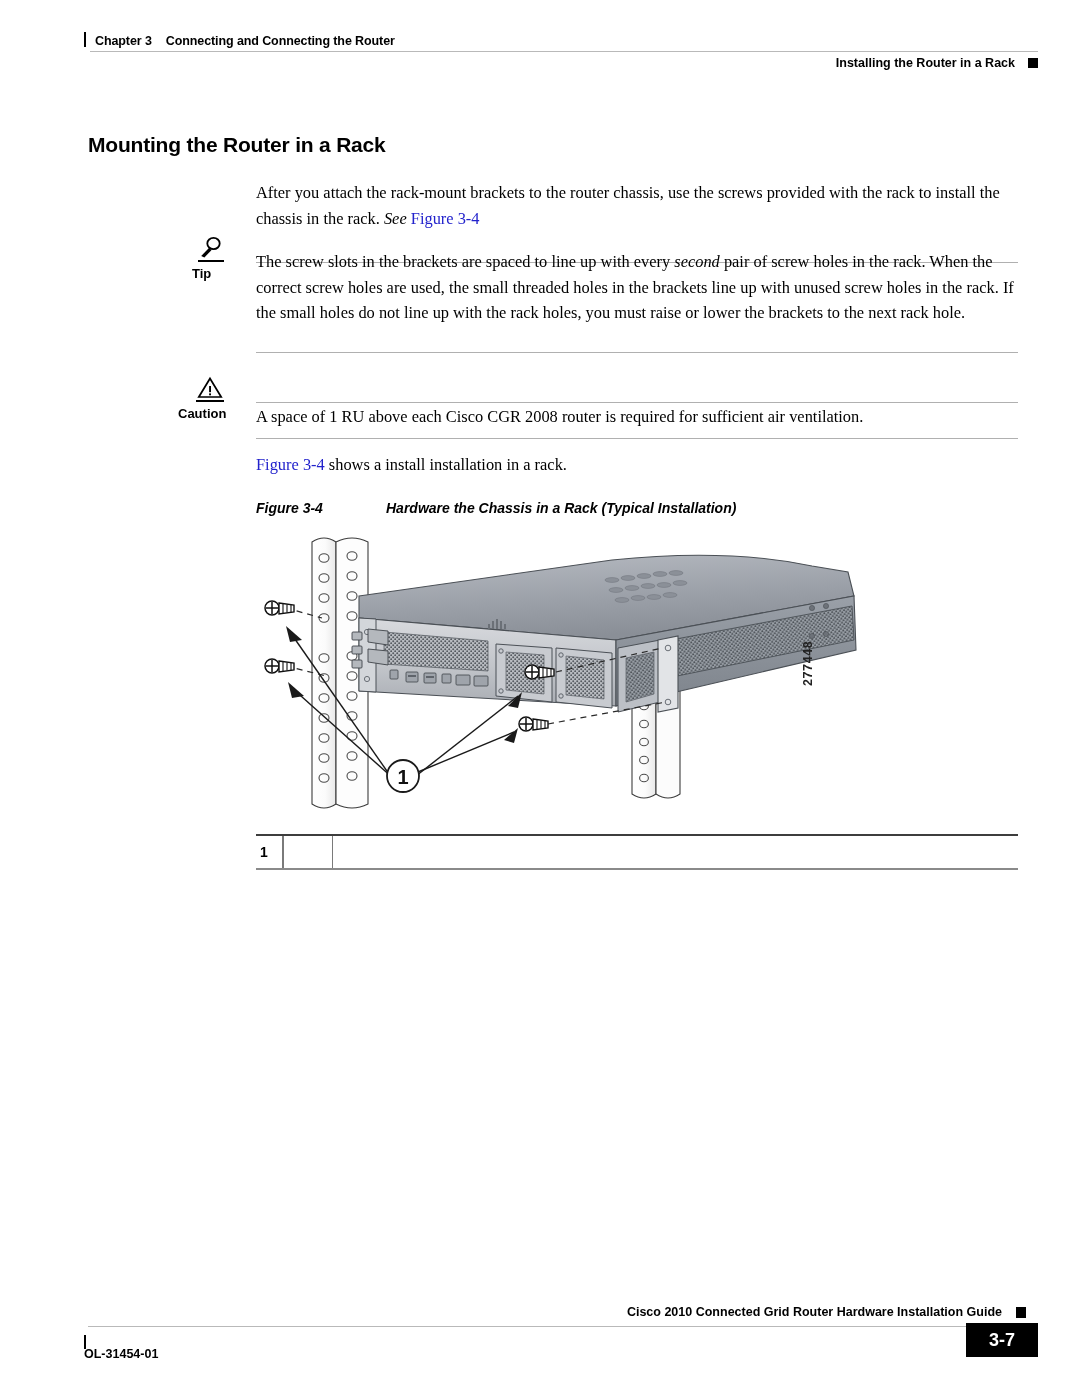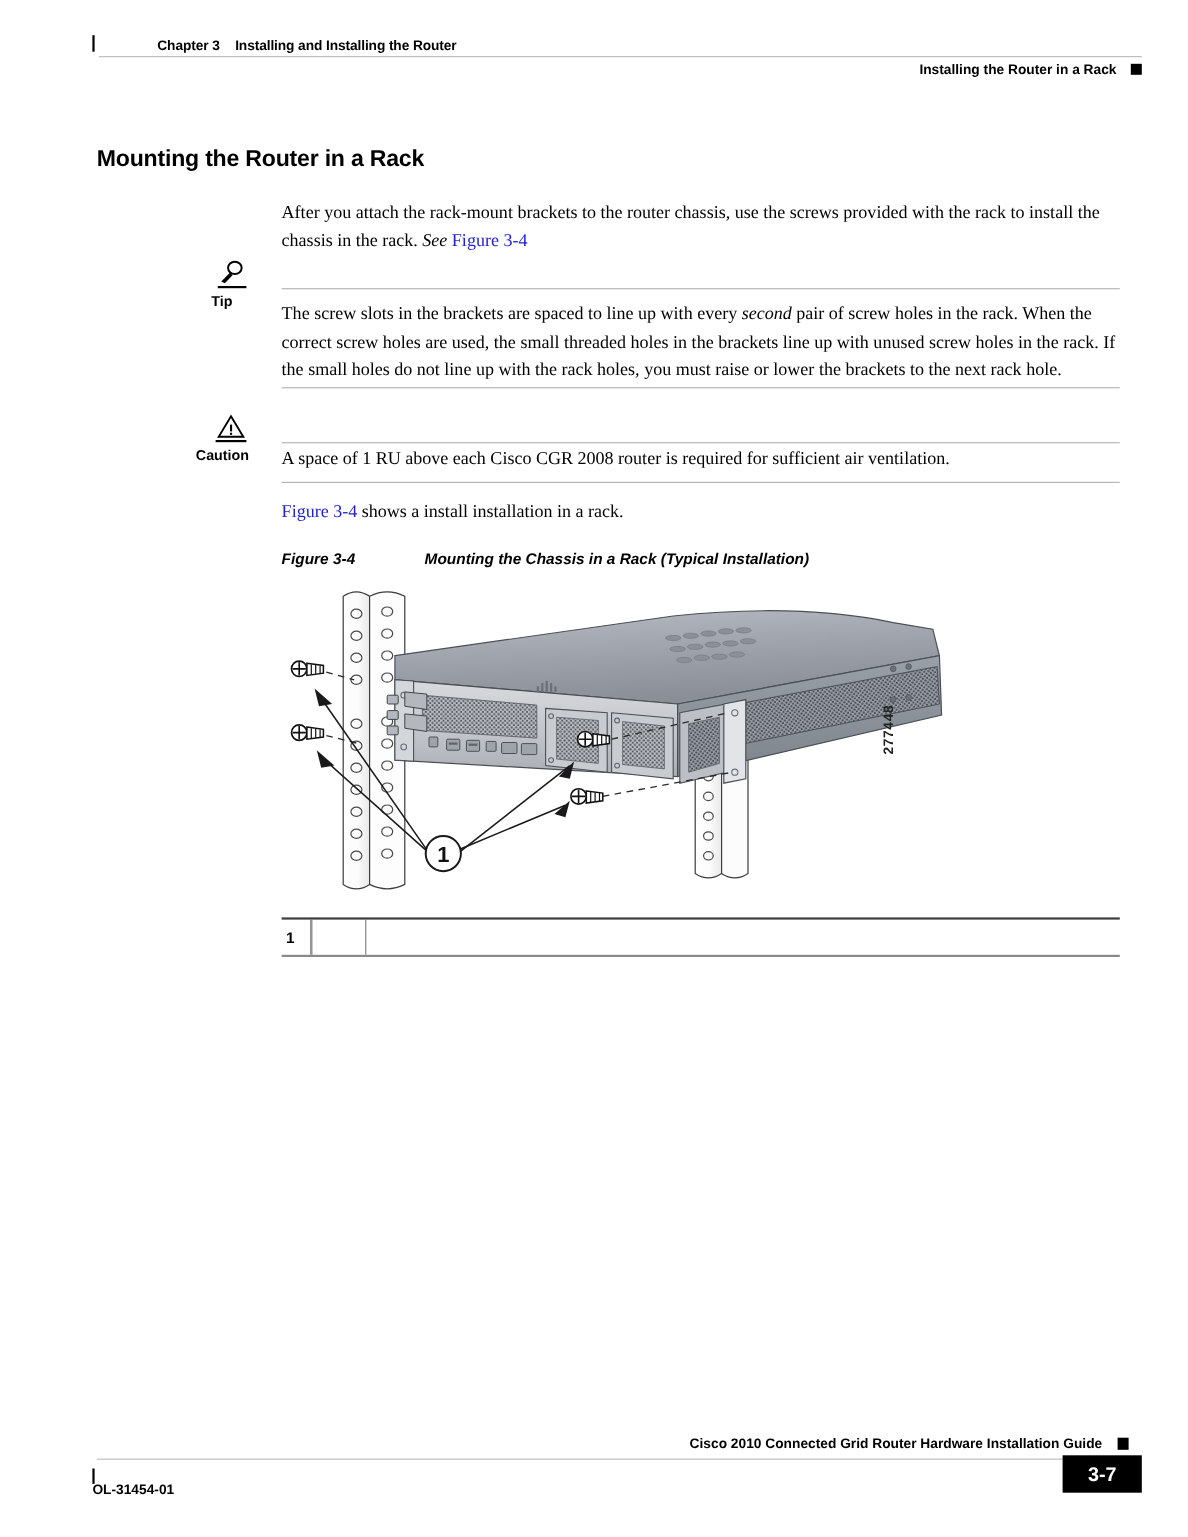--- a/index.html
+++ b/index.html
@@ -44,21 +44,21 @@
   }
   .head-bar {
     display: inline-block;
     width: 2px;
     height: 15px;
     background: #000;
     margin-right: 9px;
     position: relative;
     top: 2px;
   }
-  .header-chapter { margin-right: 14px; margin-left: 48px; }
+  .header-chapter { margin-right: 14px; }
   .header-rule {
     position: absolute;
     left: 6px;
     top: 21px;
     width: 948px;
     height: 1px;
     background: #b9b9b9;
   }
   .header-right {
     position: absolute;
@@ -136,21 +136,21 @@
     width: 762px;
     height: 1px;
     background: #b0b0b0;
   }
 
   
   #tip-block { top: 236px; }
   #tip-block .admon-icon { top: 0px; }
   #tip-block .admon-word { position: absolute; left: 14px; top: 30px; }
   #tip-block .rule-top { top: 26px; }
-  #tip-block .admon-body { top: 36px; }
+  #tip-block .admon-body { top: 13px; }
   #tip-block .rule-bot { top: 116px; }
 
   
   #caution-block { top: 376px; }
   #caution-block .admon-icon { top: 0px; }
   #caution-block .admon-word { position: absolute; left: 0px; top: 30px; width: 68px; }
   #caution-block .rule-top { top: 26px; }
   #caution-block .admon-body { top: 28px; }
   #caution-block .rule-bot { top: 62px; }
 
@@ -319,21 +319,21 @@
 </style>
 </head>
 <body>
 
 <div class="page">
 
   <div class="header">
     <div class="header-left">
       <span class="head-bar"></span>
       <span class="header-chapter">Chapter 3</span>
-      <span>Installing and Installing the Router</span>
+      <span>Connecting and Connecting the Router</span>
     </div>
     <div class="header-rule"></div>
     <div class="header-right">
       <span>Installing the Router in a Rack</span>
       <span class="sq"></span>
     </div>
   </div>
 
   <div class="h1">Mounting the Router in a Rack</div>
 
@@ -375,21 +375,21 @@
     <div class="admon-rule rule-top"></div>
     <div class="admon-body">A space of 1 RU above each Cisco CGR 2008 router is required for sufficient air ventilation.</div>
     <div class="admon-rule rule-bot"></div>
   </div>
 
   <div class="body-col" id="figref-para">
     <span class="link">Figure 3-4</span><span> shows a install installation in a rack.</span>
   </div>
 
   <div class="fig-caption">
-    <span class="fignum">Figure 3-4</span><span>Mounting the Chassis in a Rack (Typical Installation)</span>
+    <span class="fignum">Figure 3-4</span><span>Hardware the Chassis in a Rack (Typical Installation)</span>
   </div>
 
   <div class="figure-area">
     <svg width="762" height="296" viewBox="0 0 762 296" aria-hidden="true">
       <defs>
         <linearGradient id="gTop" x1="0" y1="0" x2="0.3" y2="1">
           <stop offset="0%" stop-color="#b7bbc2"></stop>
           <stop offset="60%" stop-color="#9ba0a8"></stop>
           <stop offset="100%" stop-color="#8a8f97"></stop>
         </linearGradient>

